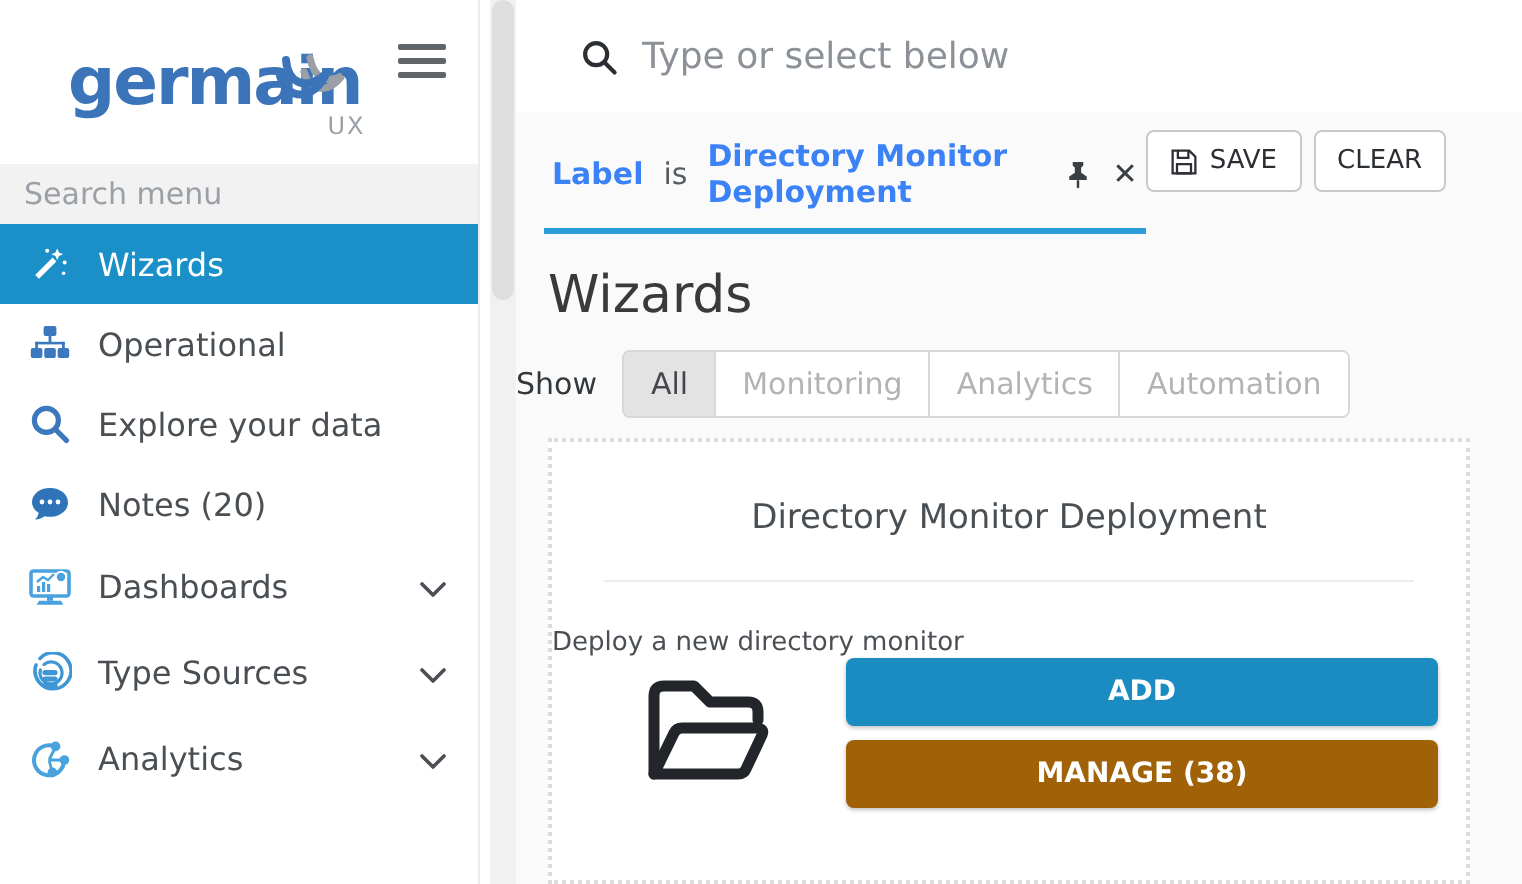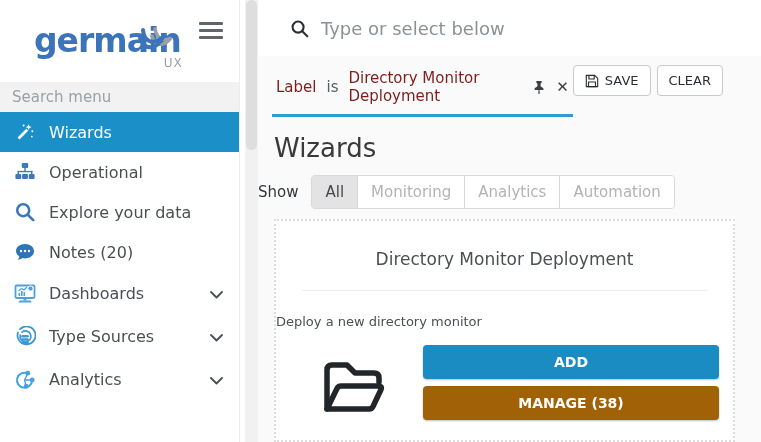--- a/index.html
+++ b/index.html
@@ -36,21 +36,21 @@
   .main { flex:1; background:#fafafa; overflow:hidden; }
   .header-strip { height:56px; background:#fff; display:flex; align-items:center; padding-left:32px; }
   .main-search { display:flex; align-items:center; width:100%; }
   .main-search input { border:none; outline:none; background:transparent; font-size:18px;
     color:#4a4f54; margin-left:12px; width:380px; font-family:"DejaVu Sans",sans-serif; }
   .main-search input::placeholder { color:#8b9196; }
 
   .filter-row { display:flex; align-items:flex-start; margin:9px 38px 0 14px; }
   .filter-chip { display:flex; align-items:center; gap:10px; padding:4px 4px 9px 4px;
     border-bottom:3px solid #2b9dd9; font-size:15px; cursor:pointer; }
-  .f-field,.f-value { color:#7f1d1d; }
+  .f-field,.f-value { color:#3b82f6;font-weight:bold; }
   .f-op { color:#565d63; }
   .pin-btn,.x-btn { cursor:pointer; display:flex; align-items:center; }
   .x-btn { color:#3a3f44; font-size:15px; font-weight:bold; line-height:1; }
   .filter-actions { margin-left:auto; display:flex; gap:6px; }
   .btn-outline { display:flex; align-items:center; gap:6px; background:#fff; border:1px solid #c9c9c9;
     border-radius:4px; padding:7px 11px; font-size:13px; color:#2b2f33; cursor:pointer;
     font-family:"DejaVu Sans",sans-serif; }
 
   .page-title { font-size:26px; font-weight:400; color:#3a3a3a; margin:16px 0 12px 16px; }
 
@@ -60,21 +60,21 @@
   .tab { padding:7px 13px; font-size:15px; color:#b3b3b3; background:#fff; border:none;
     border-left:1px solid #d8d8d8; cursor:pointer; font-family:"DejaVu Sans",sans-serif; }
   .tab:first-child { border-left:none; }
   .tab.active { background:#e3e3e3; color:#44484c; }
 
   .card { margin:10px 26px 0 16px; background:#fff; border:2px dotted #dcdcdc; height:223px;
     padding-top:28px; }
   .card-title { text-align:center; font-size:17px; color:#4a4f54; }
   .card-div { border:none; border-top:1px solid #ececec; margin:21px 26px 0 26px; }
   .card-desc { text-align:left; font-size:13px; color:#4a4f54; margin-top:23px; }
-  .card-body { display:flex; align-items:flex-end; margin-top:16px; }
+  .card-body { display:flex; align-items:center; }
   .folder-wrap { margin-left:44px; }
   .card-buttons { margin-left:auto; margin-right:14px; width:296px; display:flex;
     flex-direction:column; gap:7px; }
   .btn-solid { height:34px; border:none; border-radius:4px; color:#fff; font-weight:bold;
     font-size:14px; cursor:pointer; box-shadow:0 1px 2px rgba(0,0,0,.25);
     font-family:"DejaVu Sans",sans-serif; }
   .btn-add { background:#1b8cc1; }
   .btn-manage { background:#a16207; }
 </style>
 </head>

